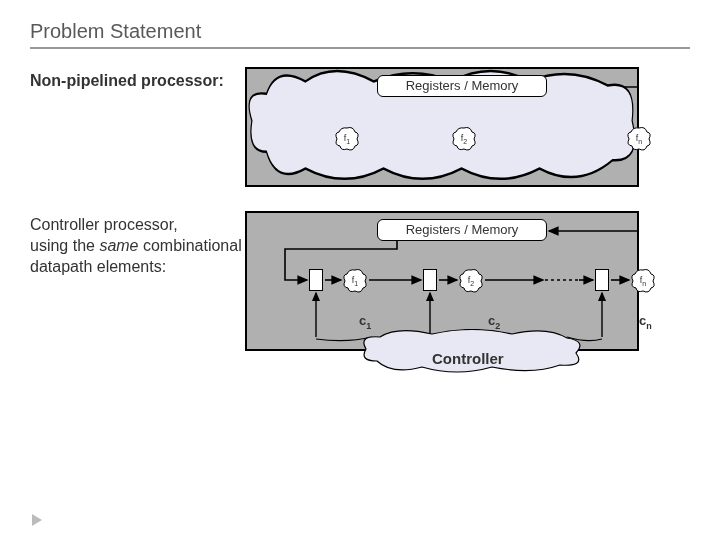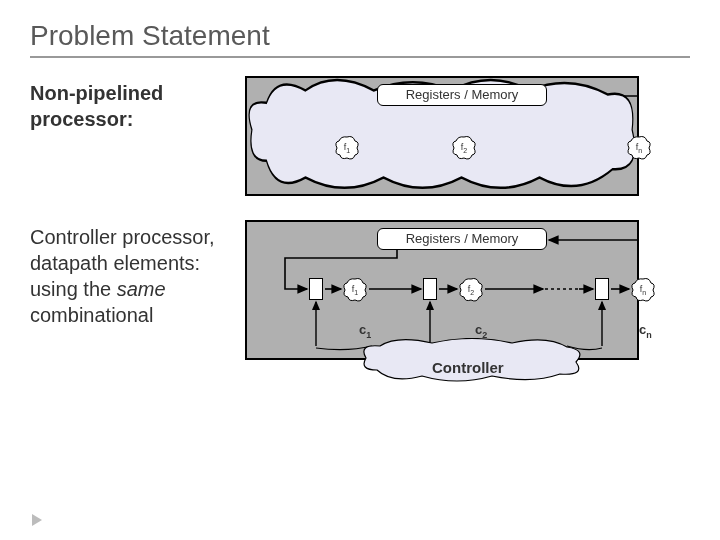--- a/index.html
+++ b/index.html
@@ -6,37 +6,37 @@
   body {
     margin: 0;
     padding: 20px 30px;
     font-family: Arial, sans-serif;
     width: 720px;
     height: 540px;
     background: #fff;
     color: #333;
   }
   h1 {
-    font-size: 28px;
+    font-size: 20px;
     font-weight: normal;
     color: #595959;
     margin: 0 0 4px 0;
   }
   .underline {
     border-bottom: 2px solid #999;
     margin-bottom: 18px;
   }
   .row {
     display: flex;
     align-items: flex-start;
     margin-bottom: 24px;
   }
   .label {
     width: 215px;
-    font-size: 20px;
+    font-size: 16px;
     line-height: 1.3;
     padding-top: 4px;
   }
   .diagram {
     position: relative;
     width: 394px;
     height: 120px;
     background: #b0b0b0;
     border: 2px solid #000;
   }
@@ -173,22 +173,22 @@
       <path d="M405 70 L420 70 L420 18 L302 18" stroke="#000" stroke-width="1.6" fill="none" marker-end="url(#ah1)"></path>
 
       <path d="M137 12 L143 17 L137 22 Z" fill="#000"></path>
     </svg>
   </div>
 </div>
 
 <div class="row" style="margin-bottom:56px">
   <div class="label">
     <div>Controller processor,</div>
+    <div><span>using the </span><i>same</i><span> combinational</span></div>
     <div>datapath elements:</div>
-    <div><span>using the </span><i>same</i><span> combinational</span></div>
   </div>
   <div class="diagram tall">
     <div class="regmem">Registers / Memory</div>
 
     <div class="regbox" style="left:62px; top:56px"></div>
     <div class="regbox" style="left:176px; top:56px"></div>
     <div class="regbox" style="left:348px; top:56px"></div>
 
     <div class="fnode" style="left:96px; top:56px">
       <svg viewBox="0 0 24 24">
@@ -208,21 +208,21 @@
         </svg>
       <span><span>f</span><sub>n</sub></span>
     </div>
 
     <svg class="cloud small" viewBox="0 0 220 44" preserveAspectRatio="none">
       <path d="M15 32 Q-3 32 4 20 Q-4 6 18 8 Q35 -3 70 5 Q110 -4 150 5 Q185 -3 205 9 Q225 12 214 24 Q224 38 198 36 Q170 46 130 38 Q95 48 60 38 Q30 46 15 32 Z" fill="#e8e8f4" stroke="#000" stroke-width="1.2"></path>
     </svg>
     <div class="ctrl-label">Controller</div>
 
     <div class="clabel" style="left:112px; top:100px"><span>c</span><sub>1</sub></div>
-    <div class="clabel" style="left:228px; top:100px"><span>c</span><sub>2</sub></div>
+    <div class="clabel" style="left:241px; top:100px"><span>c</span><sub>2</sub></div>
     <div class="clabel" style="left:392px; top:100px"><span>c</span><sub>n</sub></div>
 
     <svg>
       <defs>
           <marker id="ah2" markerWidth="8" markerHeight="8" refX="6" refY="3" orient="auto">
             <path d="M0 0 L7 3 L0 6 Z" fill="#000"></path>
           </marker>
         </defs>
       <path d="M150 28 L150 36 L38 36 L38 67 L60 67" stroke="#000" stroke-width="1.6" fill="none" marker-end="url(#ah2)"></path>
       <line x1="78" y1="67" x2="94" y2="67" stroke="#000" stroke-width="1.6" marker-end="url(#ah2)"></line>

